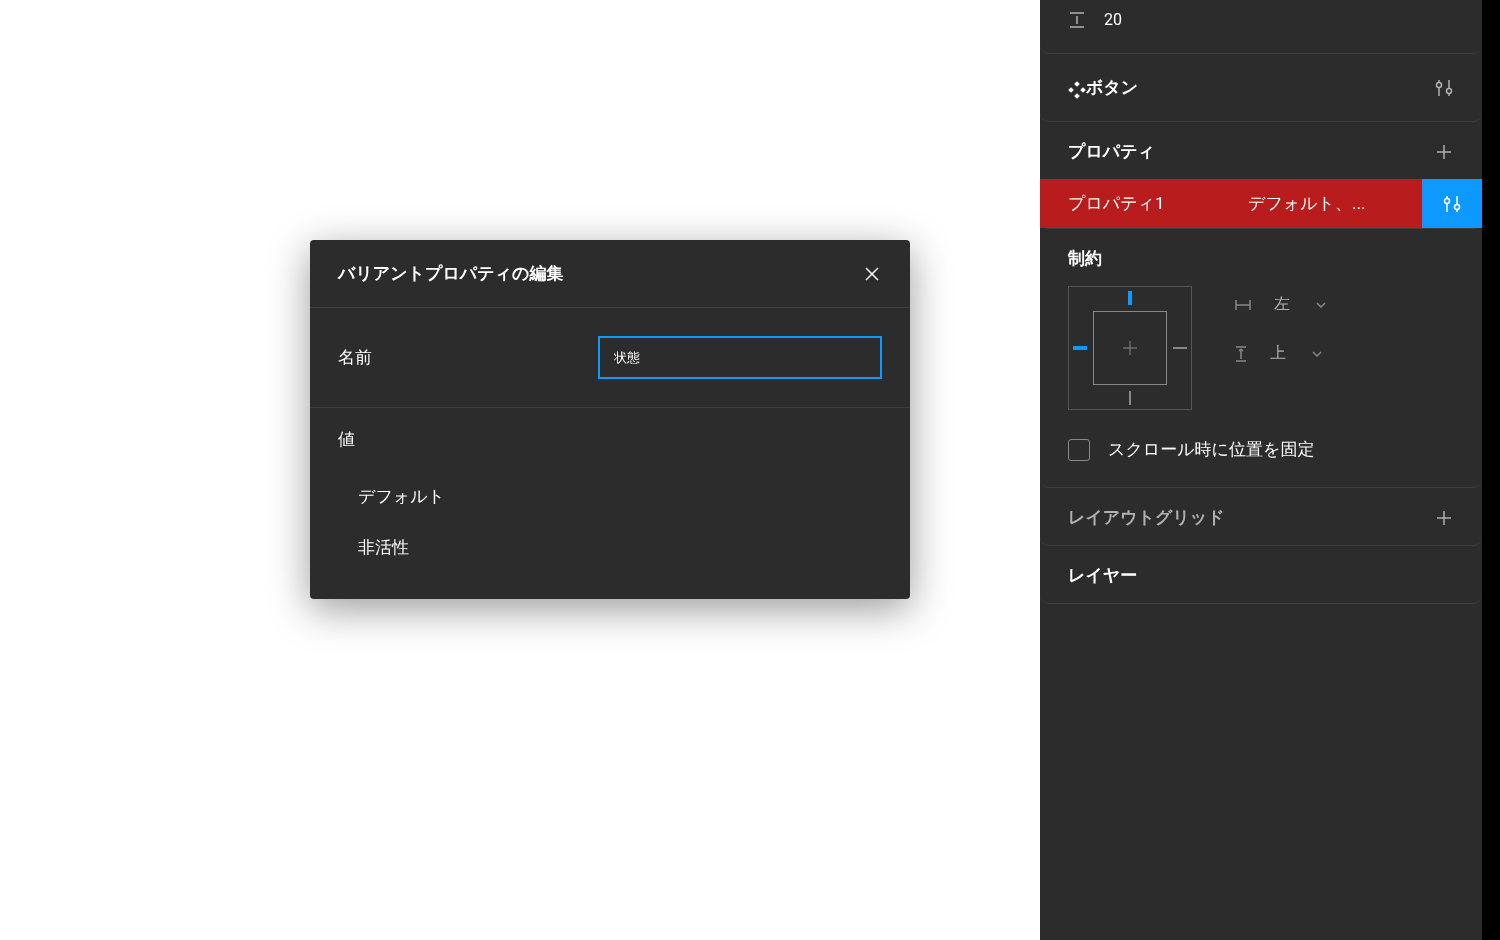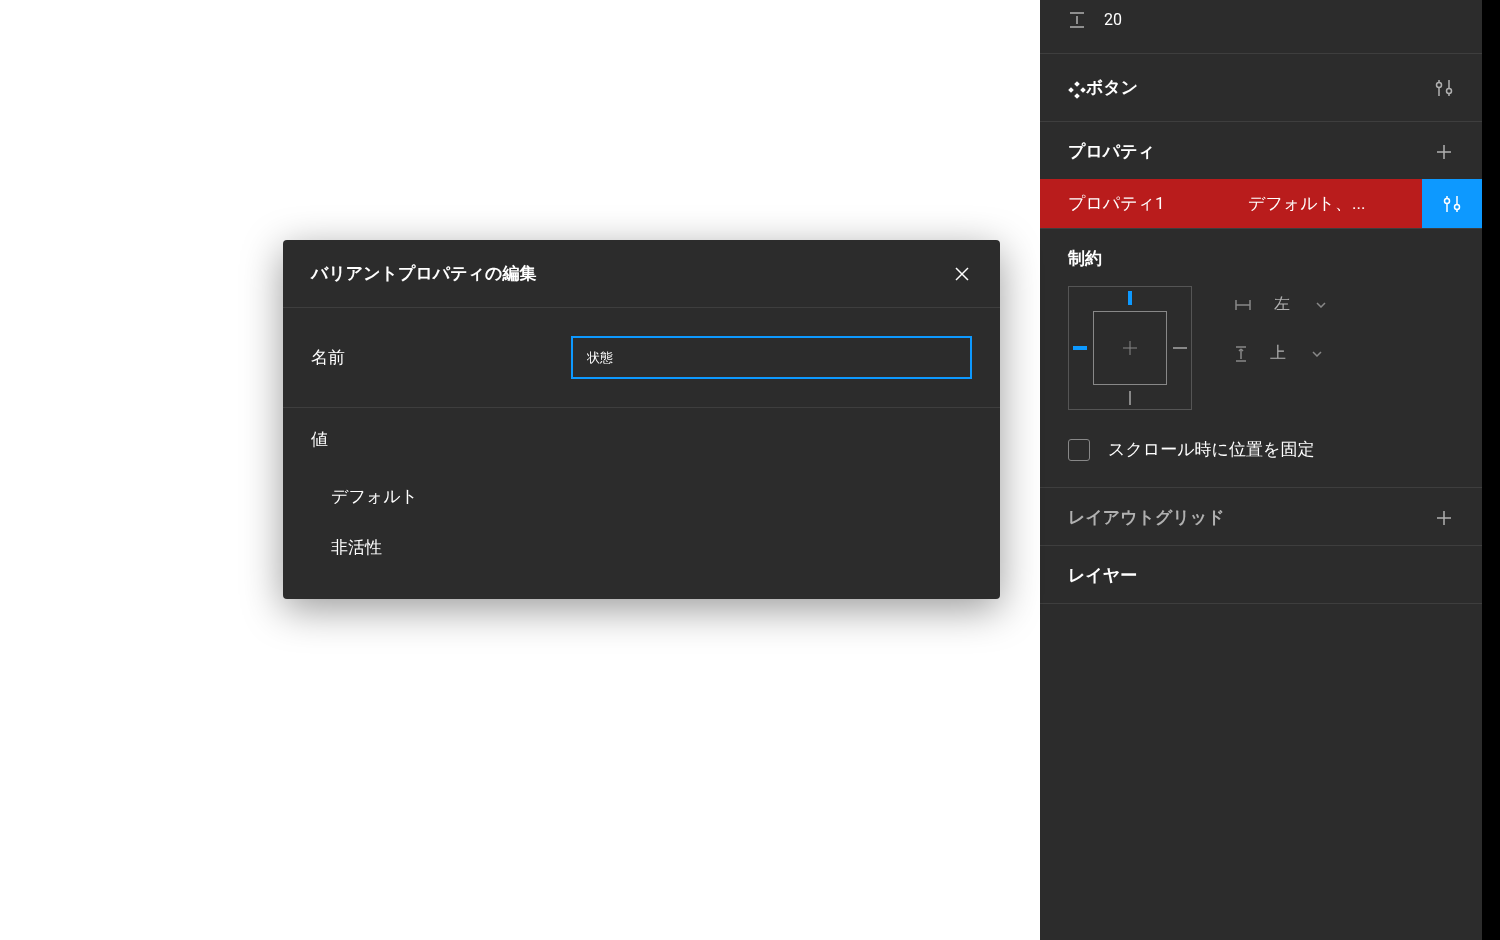--- a/index.html
+++ b/index.html
@@ -24,20 +24,21 @@
       top: 0;
       width: 460px;
       height: 100%;
       background: #2c2c2c;
       color: #ffffff;
       border-right: 18px solid #000;
     }
     
     .panel-section {
       border-bottom: 1px solid #3e3e3e;
+      border-radius: 9px;
     }
     
     .spacing-row {
       display: flex;
       align-items: center;
       padding: 10px 28px 24px 28px;
       gap: 18px;
     }
     
     .spacing-icon {
@@ -233,23 +234,23 @@
     }
     
     .sliders-icon {
       color: #b0b0b0;
       cursor: pointer;
     }
     
     
     .modal {
       position: absolute;
-      left: 283px;
+      left: 310px;
       top: 240px;
-      width: 717px;
+      width: 600px;
       background: #2c2c2c;
       color: #ffffff;
       border-radius: 4px;
       box-shadow: 0 10px 40px rgba(0,0,0,0.4);
     }
     
     .modal-header {
       display: flex;
       align-items: center;
       justify-content: space-between;

